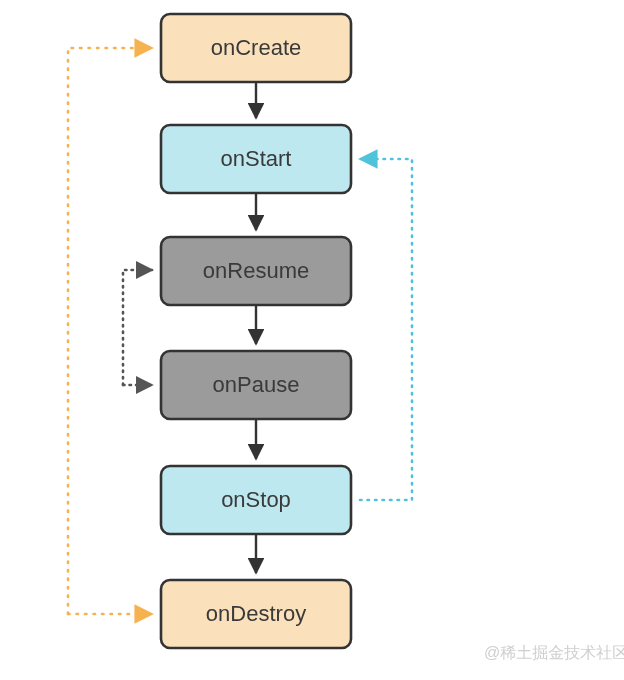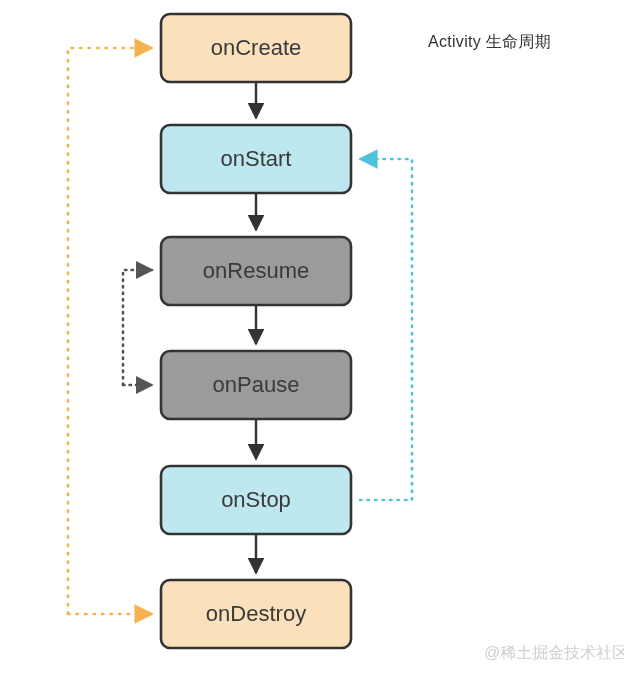--- a/index.html
+++ b/index.html
@@ -133,17 +133,16 @@
       <rect class="node-rect" x="161" y="466" width="190" height="68" rx="9" ry="9" fill="#bee8ef"></rect>
       <text class="node-label" x="256" y="501">onStop</text>
     </g>
 
     <g>
       <rect class="node-rect" x="161" y="580" width="190" height="68" rx="9" ry="9" fill="#fae1bc"></rect>
       <text class="node-label" x="256" y="615">onDestroy</text>
     </g>
   </svg>
 
-  <div class="diagram-title">Activity 生命周期</div>
 
   <div class="watermark">@稀土掘金技术社区</div>
 
 </div>
 
 </body></html>

